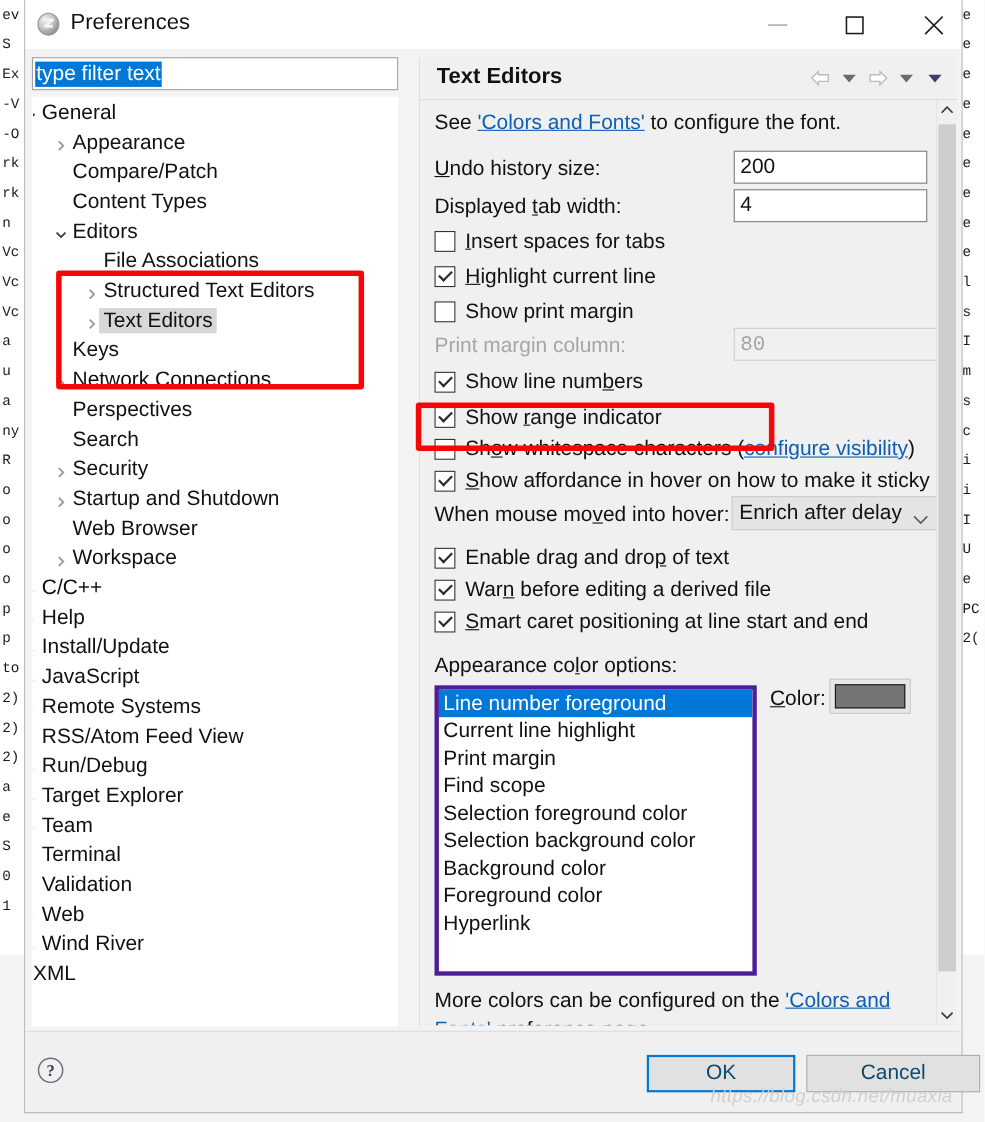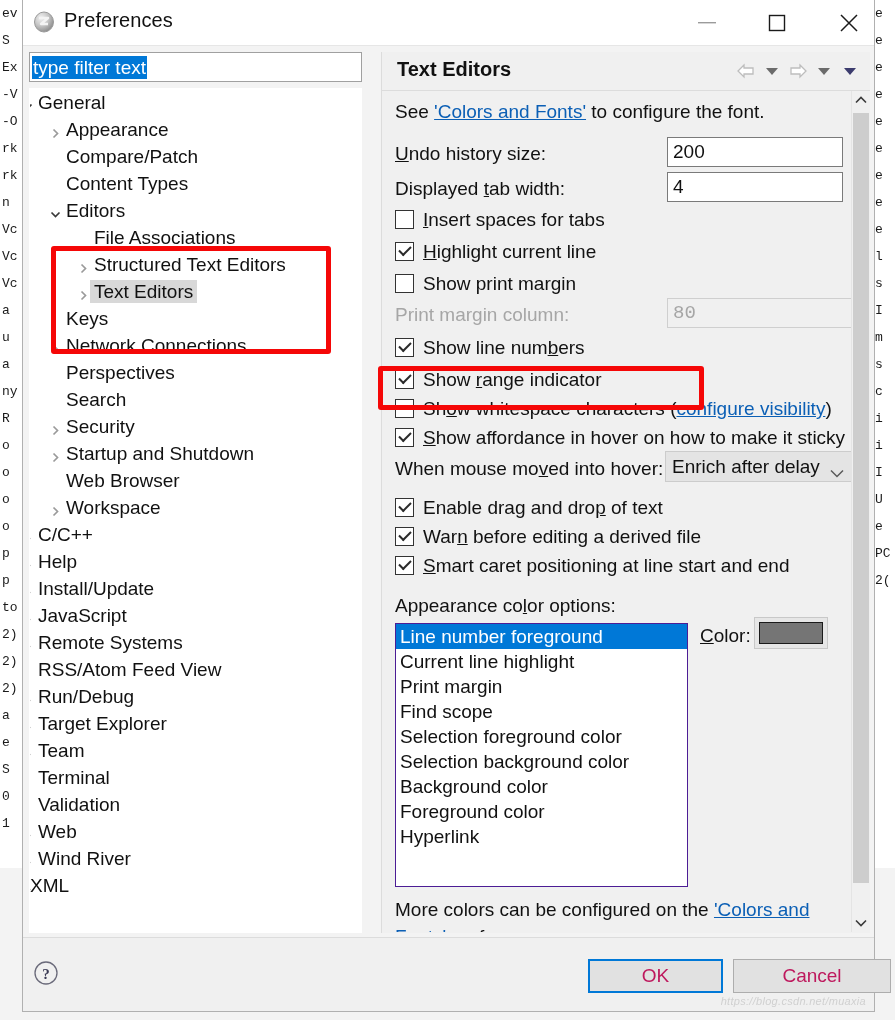--- a/index.html
+++ b/index.html
@@ -287,21 +287,21 @@
     font-size: 19px;
     color: #111111;
     cursor: default;
   }
   .combo .ctext { position: absolute; left: 6px; top: 2px; line-height: 26px; }
   .combo .carrow { position: absolute; right: 8px; top: 9px; }
 
   .listbox {
     position: absolute;
     background: #ffffff;
-    border: 1px solid #4c1d95;
+    border: 4px solid #4c1d95;
     box-sizing: border-box;
     overflow: hidden;
   }
   .list-item {
     height: 25px;
     font-size: 19px;
     color: #111111;
     padding: 1px 0 0 4px;
     line-height: 24px;
     box-sizing: border-box;
@@ -378,34 +378,34 @@
     cursor: default;
   }
   .dlg-btn {
     position: absolute;
     top: 21px;
     height: 34px;
     background: #e1e1e1;
     border: 1px solid #adadad;
     box-sizing: border-box;
     font-size: 19px;
-    color: #be185d;
+    color: #0c4a6e;
     display: flex; align-items: center; justify-content: center;
     cursor: default;
     font-family: "Liberation Sans", sans-serif;
   }
   .dlg-btn.primary { border: 2px solid #0078d7; }
   #ok-button { left: 565px; width: 135px; }
   #cancel-button { left: 710px; width: 158px; }
 
   .watermark {
     position: absolute;
     right: 8px;
     bottom: 4px;
-    font-size: 11px;
+    font-size: 17px;
     color: #d0d0d0;
     font-family: "Liberation Sans", sans-serif;
     letter-spacing: 0.3px;
     font-style: italic;
   }
 </style>
 </head>
 <body>
 
 <div id="root">

